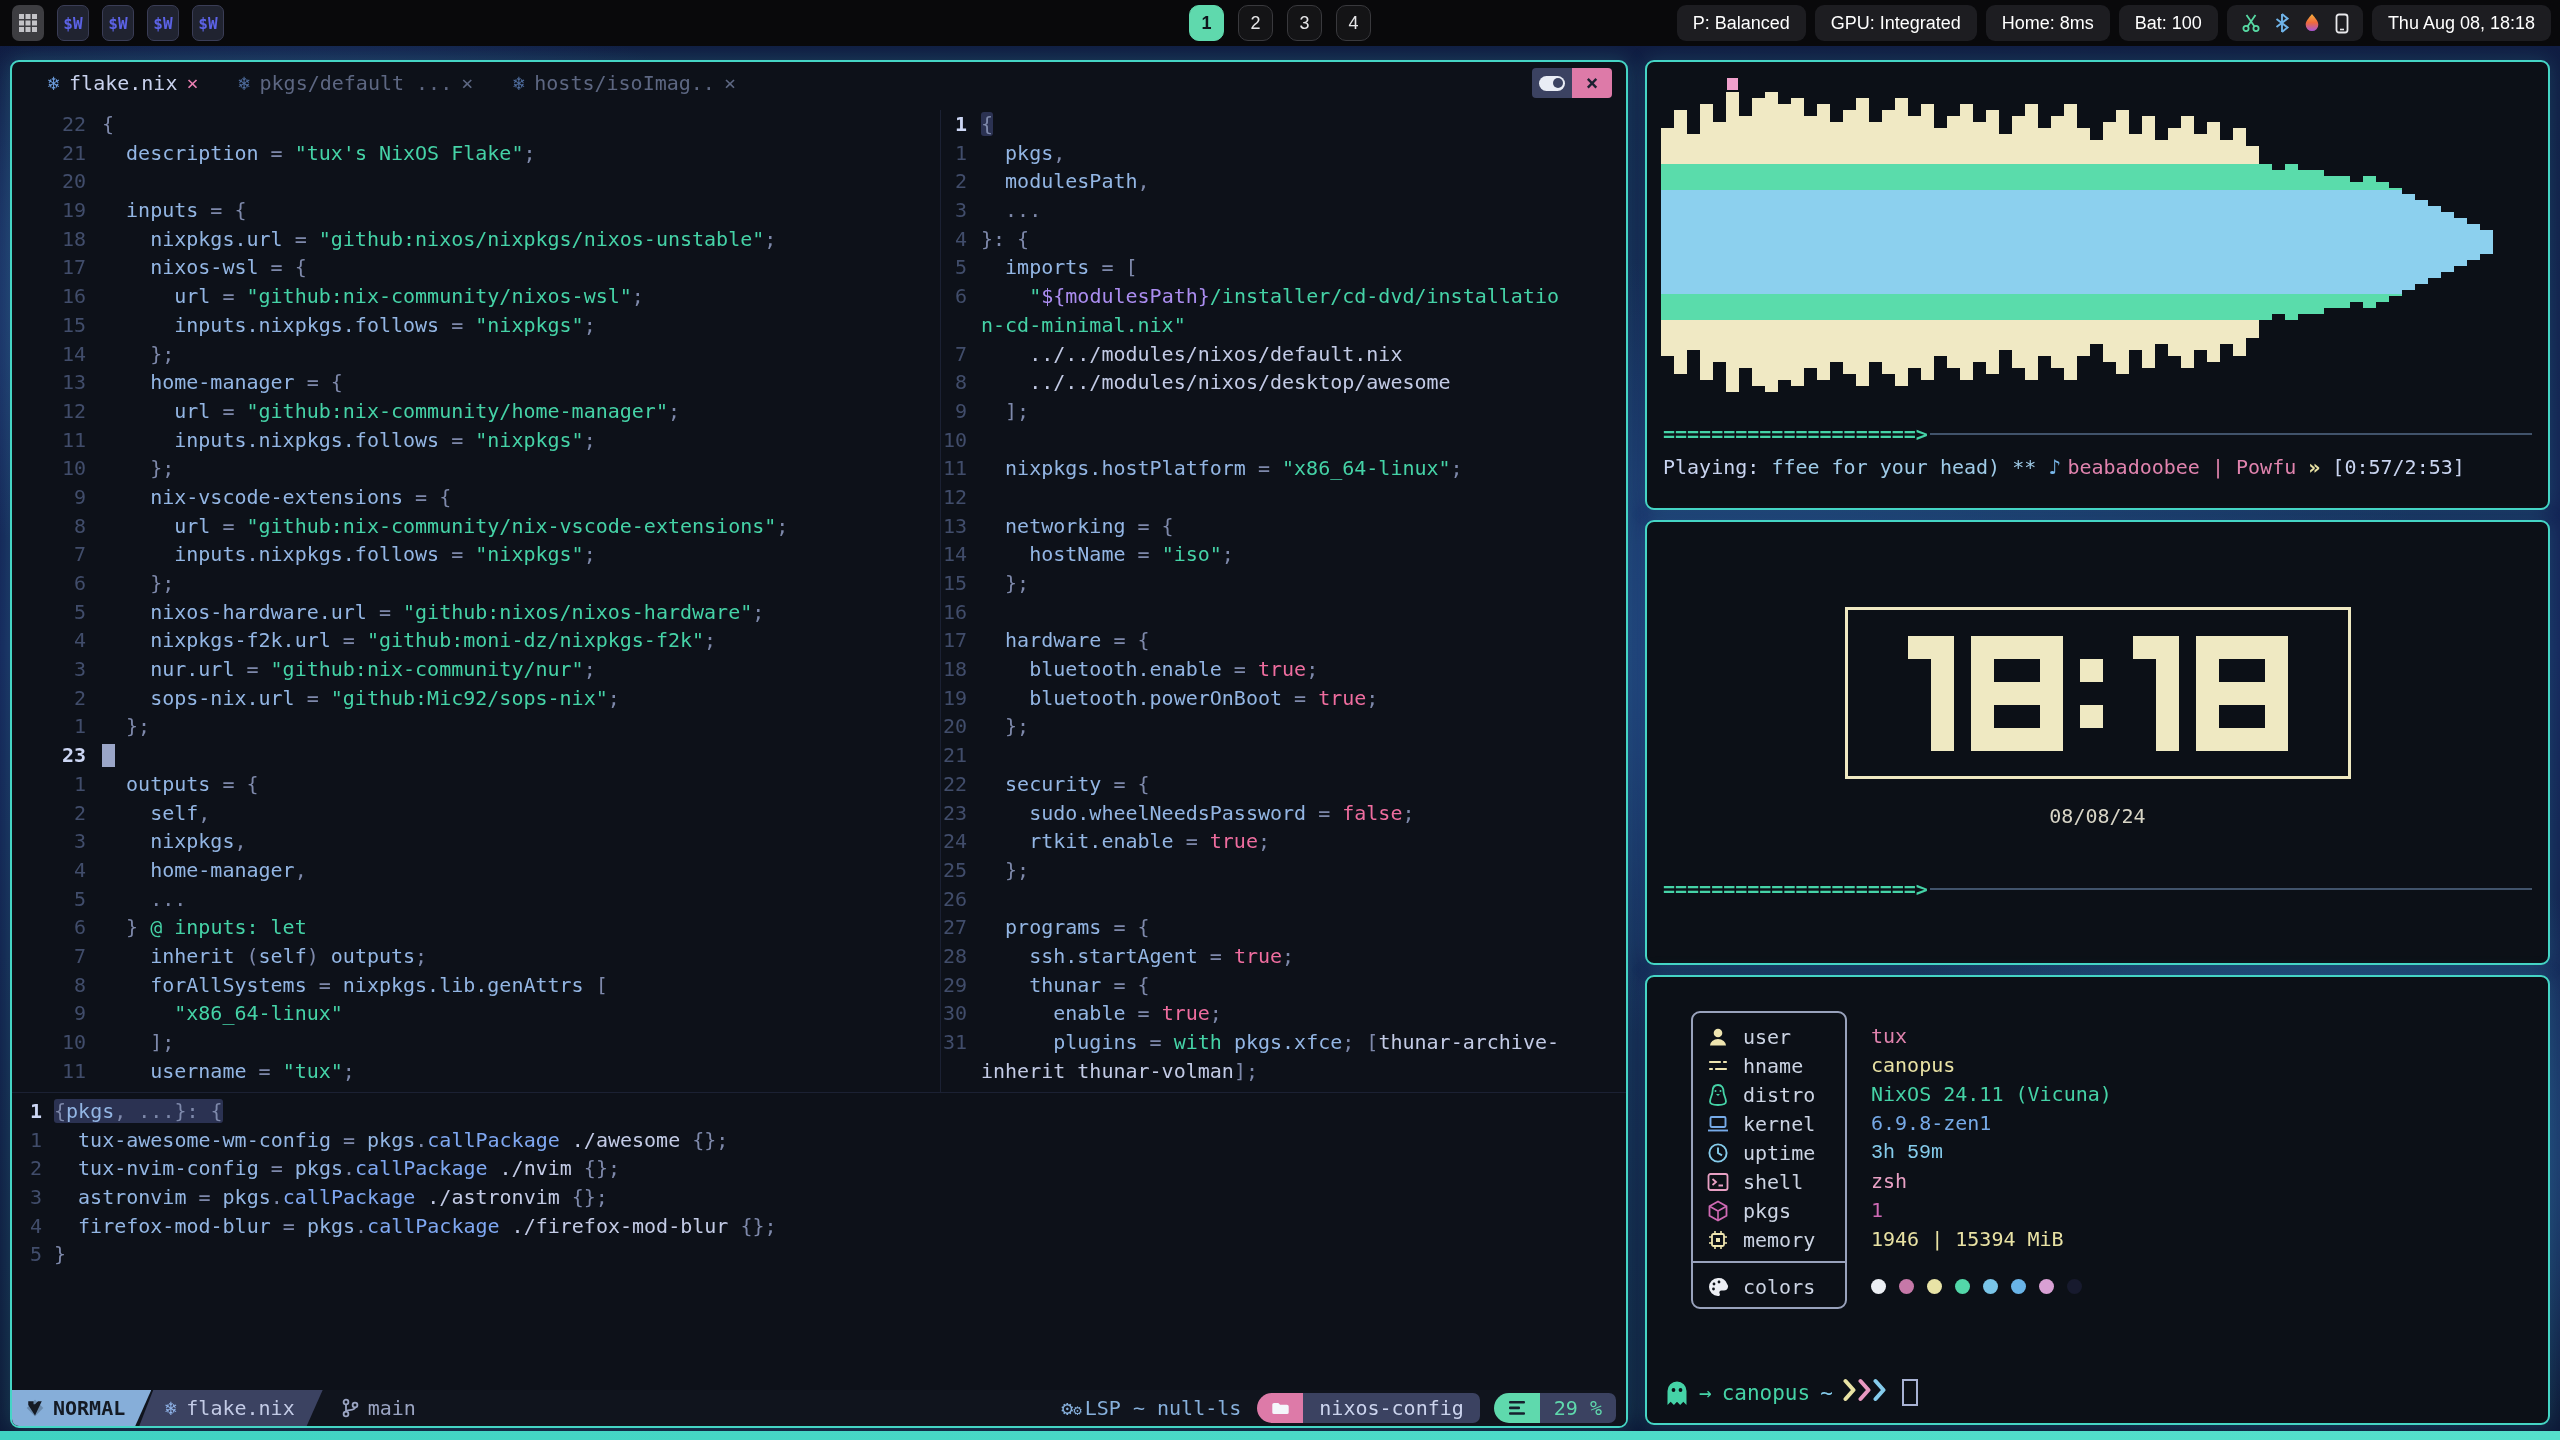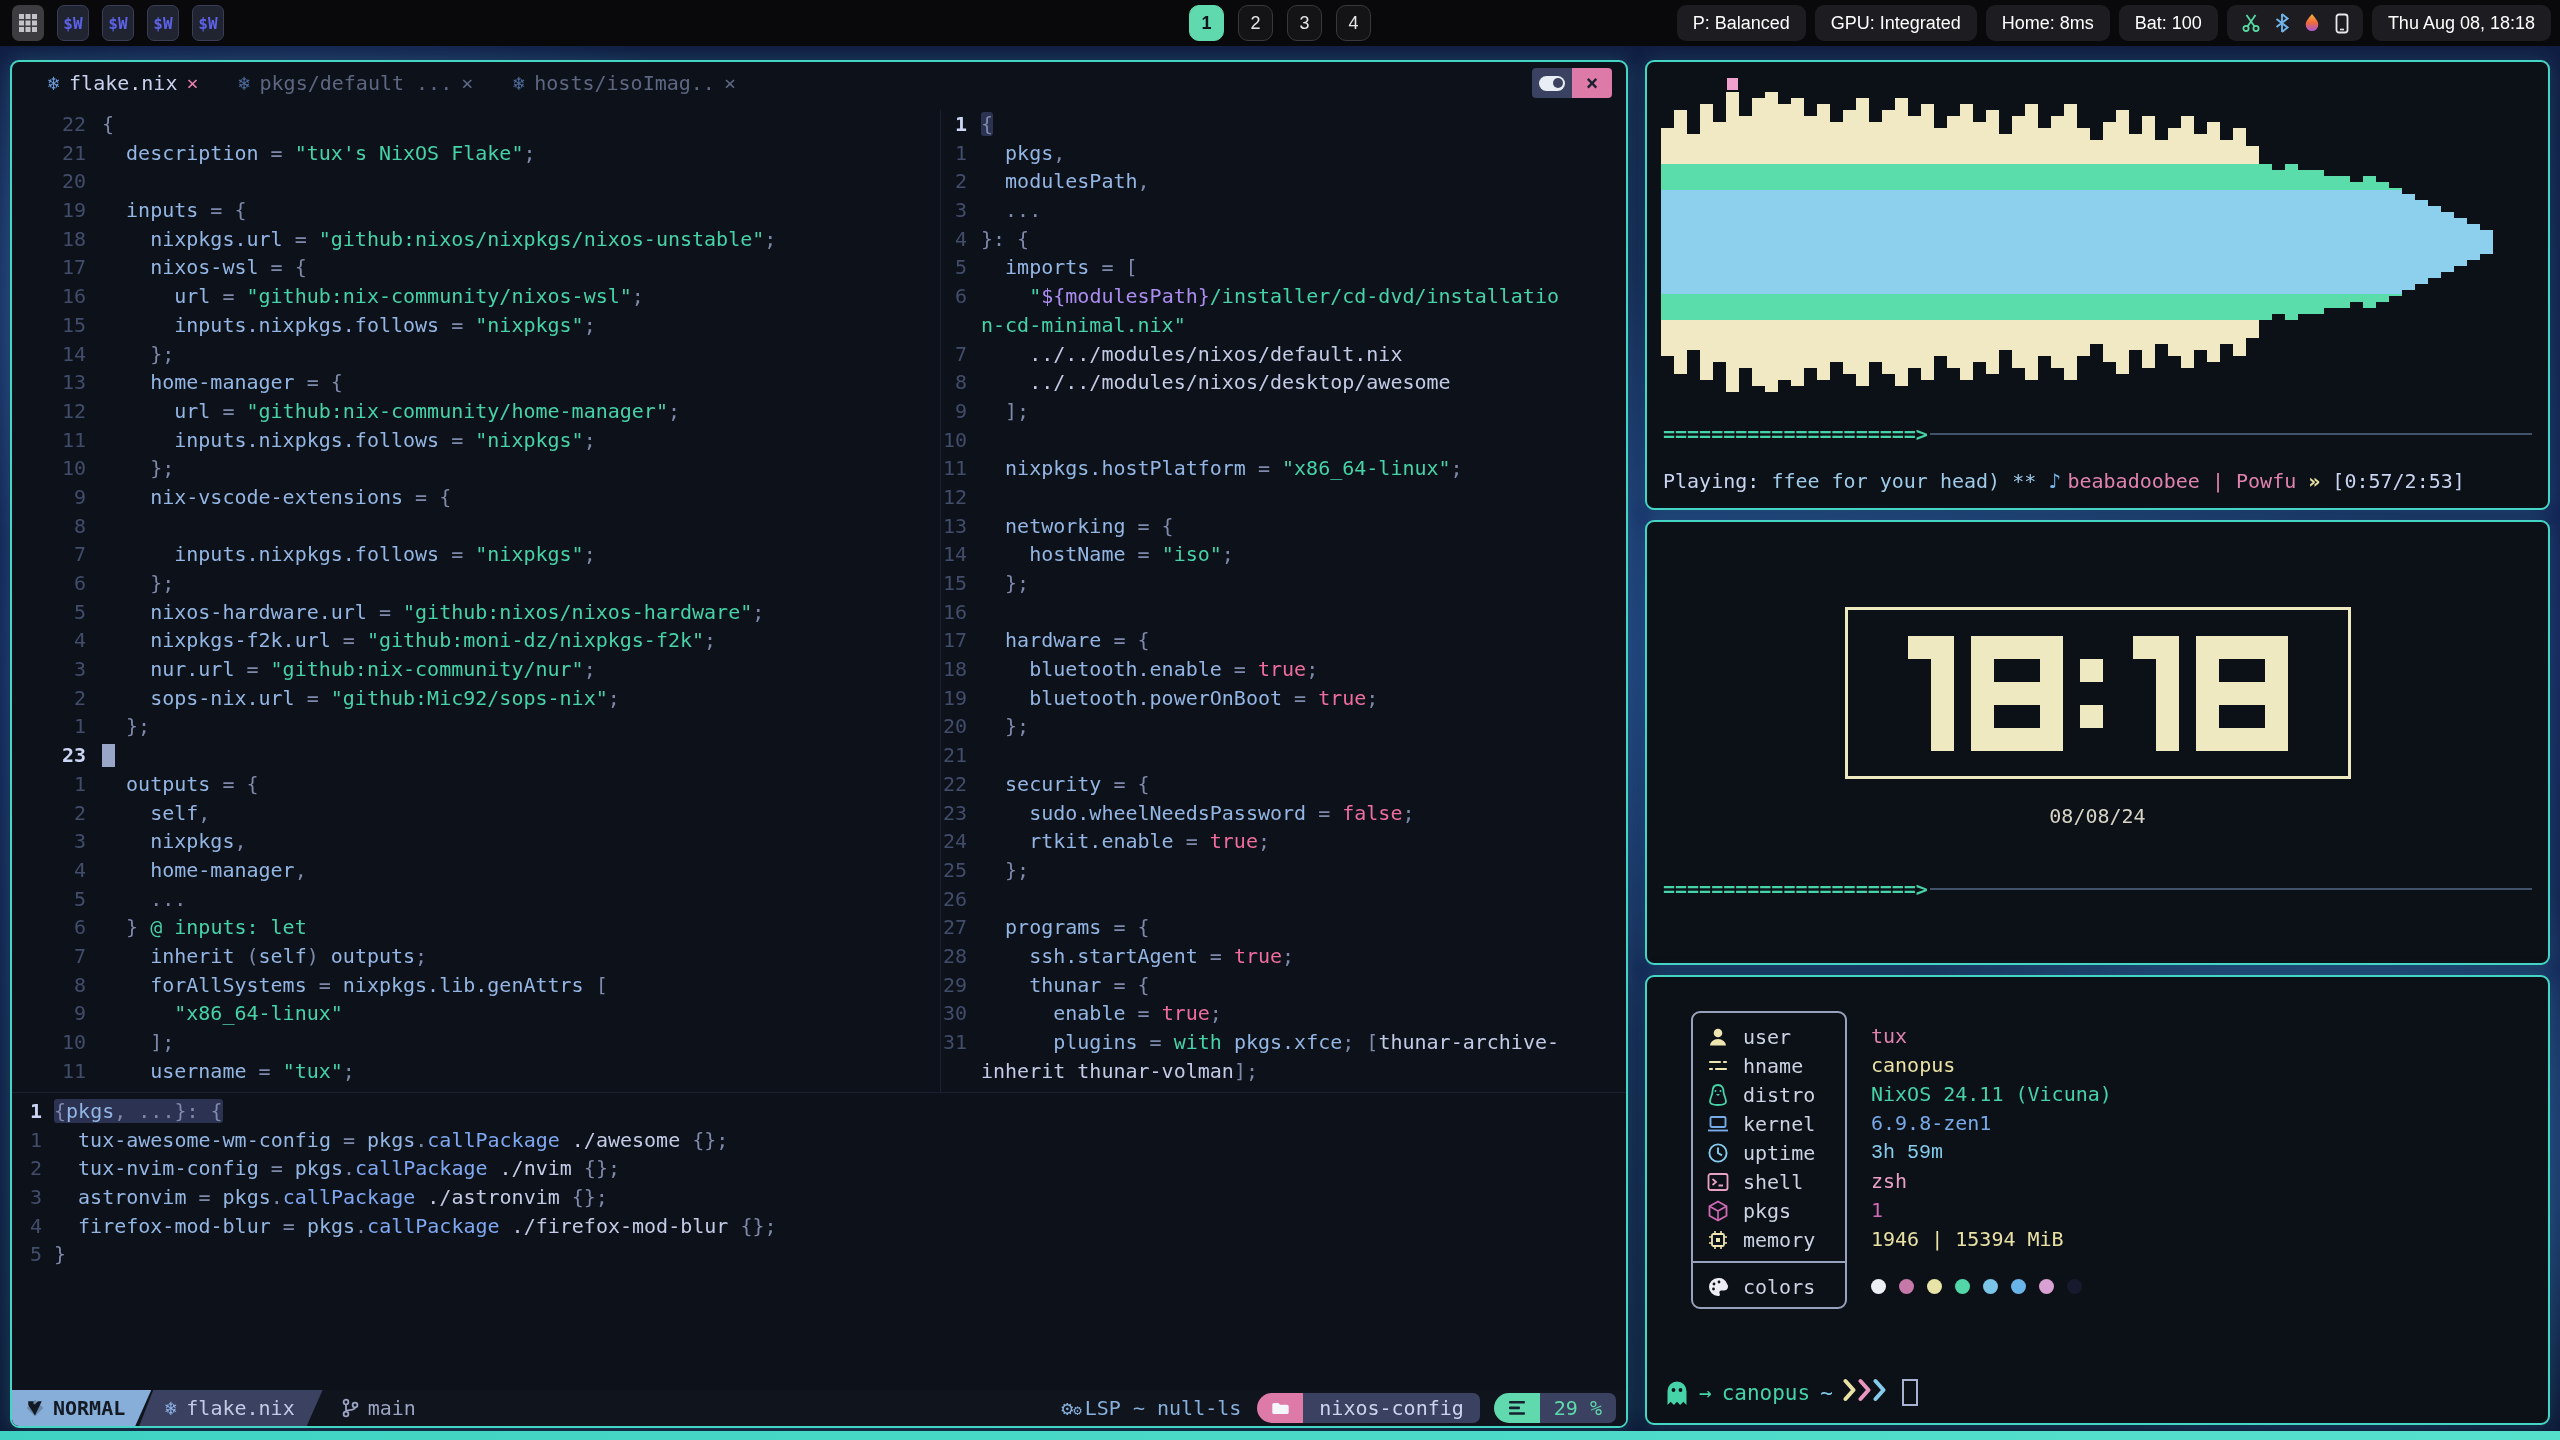--- a/index.html
+++ b/index.html
@@ -80,21 +80,21 @@
   .panel{position:absolute;left:1645px;width:905px;background:#0c1017;border:2px solid #45d5c5;border-radius:9px;
          box-shadow:0 0 20px rgba(69,213,197,.18);overflow:hidden}
   #panel-music{top:60px;height:450px}
   #panel-clock{top:520px;height:445px}
   #panel-fetch{top:975px;height:450px}
   .progress-row{position:absolute;left:16px;right:16px;display:flex;align-items:center;
                 font:bold 20px/1 "DejaVu Sans Mono",monospace;color:#45d3a7;white-space:nowrap;overflow:hidden}
   .progress-row .rule{flex:1;height:2px;background:#41536b;margin-left:2px}
   .playing-row{position:absolute;left:16px;right:16px;font:20px/1.25 "DejaVu Sans Mono",monospace;white-space:pre;overflow:hidden}
   #panel-music .progress-row,#panel-clock .progress-row{bottom:64px}
-  #panel-music .playing-row,#panel-clock .playing-row{bottom:14px}
+  #panel-music .playing-row,#panel-clock .playing-row{bottom:28px}
   .pt-w{color:#c9d4f0}.pt-lb{color:#9fcbe8}.pt-mb{color:#79b7ea;font-family:"DejaVu Sans",sans-serif}
   .pt-pk{color:#e083ae}.pt-yl{color:#e9e2a4;font-weight:bold}
   #viz{position:absolute;left:8px;top:8px}
   
   .clockbox{position:absolute;left:50%;top:85px;transform:translateX(-50%);width:506px;height:172px;
             border:3px solid #efe9c2;display:flex;align-items:center;justify-content:center;gap:17px}
   .dchar{display:grid;gap:0}
   .dchar i{display:block;width:23px;height:23px}
   .dchar i.on{background:#efe9c2}
   .dchar.colon{margin-right:13px}
@@ -230,21 +230,21 @@
         <div class="cl"><span class="ln">18</span><span class="code"><span class="tk-id">    nixpkgs.url</span><span class="tk-p"> = </span><span class="tk-s">"github:nixos/nixpkgs/nixos-unstable"</span><span class="tk-p">;</span></span></div>
         <div class="cl"><span class="ln">17</span><span class="code"><span class="tk-id">    nixos-wsl</span><span class="tk-p"> = {</span></span></div>
         <div class="cl"><span class="ln">16</span><span class="code"><span class="tk-id">      url</span><span class="tk-p"> = </span><span class="tk-s">"github:nix-community/nixos-wsl"</span><span class="tk-p">;</span></span></div>
         <div class="cl"><span class="ln">15</span><span class="code"><span class="tk-id">      inputs.nixpkgs.follows</span><span class="tk-p"> = </span><span class="tk-s">"nixpkgs"</span><span class="tk-p">;</span></span></div>
         <div class="cl"><span class="ln">14</span><span class="code"><span class="tk-p">    };</span></span></div>
         <div class="cl"><span class="ln">13</span><span class="code"><span class="tk-id">    home-manager</span><span class="tk-p"> = {</span></span></div>
         <div class="cl"><span class="ln">12</span><span class="code"><span class="tk-id">      url</span><span class="tk-p"> = </span><span class="tk-s">"github:nix-community/home-manager"</span><span class="tk-p">;</span></span></div>
         <div class="cl"><span class="ln">11</span><span class="code"><span class="tk-id">      inputs.nixpkgs.follows</span><span class="tk-p"> = </span><span class="tk-s">"nixpkgs"</span><span class="tk-p">;</span></span></div>
         <div class="cl"><span class="ln">10</span><span class="code"><span class="tk-p">    };</span></span></div>
         <div class="cl"><span class="ln">9</span><span class="code"><span class="tk-id">    nix-vscode-extensions</span><span class="tk-p"> = {</span></span></div>
-        <div class="cl"><span class="ln">8</span></div>
+        <div class="cl"><span class="ln">8</span><span class="code"><span class="tk-id">      url</span><span class="tk-p"> = </span><span class="tk-s">"github:nix-community/nix-vscode-extensions"</span><span class="tk-p">;</span></span></div>
         <div class="cl"><span class="ln">7</span><span class="code"><span class="tk-id">      inputs.nixpkgs.follows</span><span class="tk-p"> = </span><span class="tk-s">"nixpkgs"</span><span class="tk-p">;</span></span></div>
         <div class="cl"><span class="ln">6</span><span class="code"><span class="tk-p">    };</span></span></div>
         <div class="cl"><span class="ln">5</span><span class="code"><span class="tk-id">    nixos-hardware.url</span><span class="tk-p"> = </span><span class="tk-s">"github:nixos/nixos-hardware"</span><span class="tk-p">;</span></span></div>
         <div class="cl"><span class="ln">4</span><span class="code"><span class="tk-id">    nixpkgs-f2k.url</span><span class="tk-p"> = </span><span class="tk-s">"github:moni-dz/nixpkgs-f2k"</span><span class="tk-p">;</span></span></div>
         <div class="cl"><span class="ln">3</span><span class="code"><span class="tk-id">    nur.url</span><span class="tk-p"> = </span><span class="tk-s">"github:nix-community/nur"</span><span class="tk-p">;</span></span></div>
         <div class="cl"><span class="ln">2</span><span class="code"><span class="tk-id">    sops-nix.url</span><span class="tk-p"> = </span><span class="tk-s">"github:Mic92/sops-nix"</span><span class="tk-p">;</span></span></div>
         <div class="cl"><span class="ln">1</span><span class="code"><span class="tk-p">  };</span></span></div>
         <div class="cl"><span class="ln cur">23</span><span class="code"><span class="cblock"></span></span></div>
         <div class="cl"><span class="ln">1</span><span class="code"><span class="tk-id">  outputs</span><span class="tk-p"> = {</span></span></div>
         <div class="cl"><span class="ln">2</span><span class="code"><span class="tk-id">    self</span><span class="tk-p">,</span></span></div>

